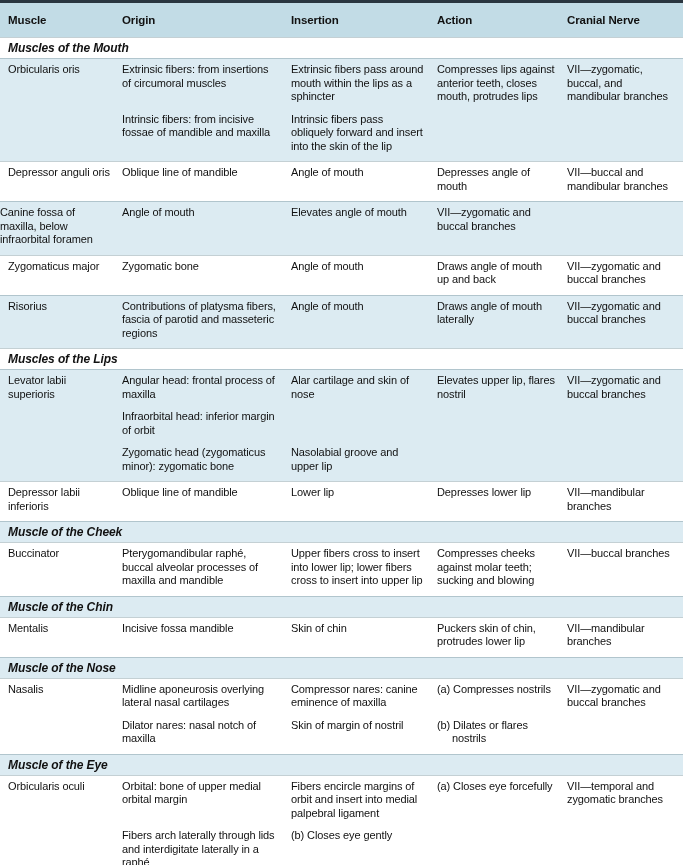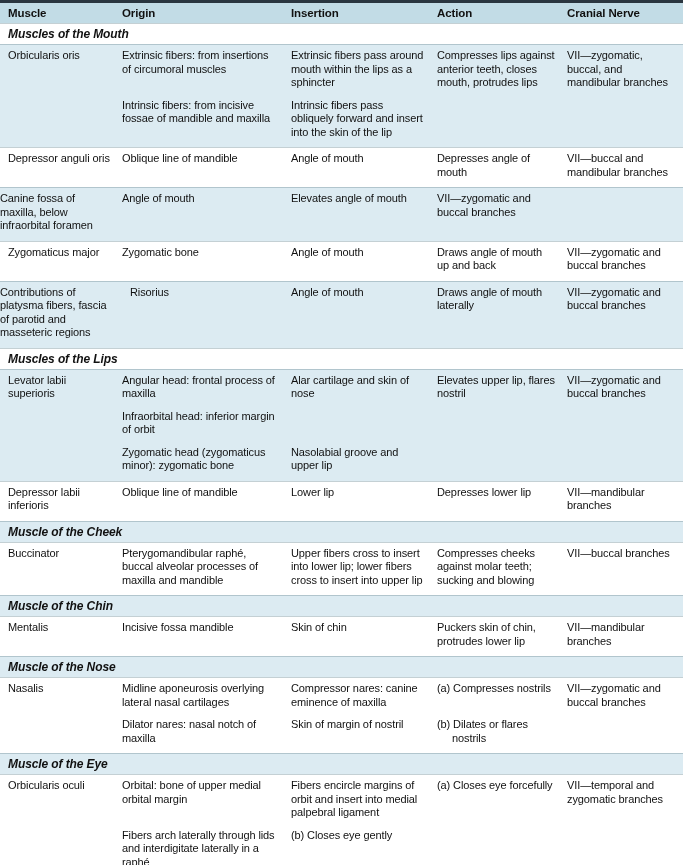--- a/index.html
+++ b/index.html
@@ -21,21 +21,21 @@
     font-family:"Liberation Sans", sans-serif;
     color:var(--text);
     letter-spacing:-0.1px;
   }
   .grid{
     display:grid;
     grid-template-columns:122px 169px 146px 130px 116px;
   }
   .thead{
     background:var(--header-bg);
-    height:20px;
+    height:34px;
     align-items:center;
     font-weight:bold;
     font-size:11.5px;
   }
   .th{padding-right:10px;}
   .th.c1{padding-left:8px;}
   .band{
     font-size:12px;
     font-weight:bold;
     font-style:italic;
@@ -107,22 +107,22 @@
         <div class="subrow grid">
           <div class="c c1">Zygomaticus major</div>
           <div class="c">Zygomatic bone</div>
           <div class="c">Angle of mouth</div>
           <div class="c">Draws angle of mouth up and back</div>
           <div class="c">VII—zygomatic and buccal branches</div>
         </div>
       </div>
       <div class="row alt">
         <div class="subrow grid">
+          <div class="c c1">Risorius</div>
           <div class="c">Contributions of platysma fibers, fascia of parotid and masseteric regions</div>
-          <div class="c c1">Risorius</div>
           <div class="c">Angle of mouth</div>
           <div class="c">Draws angle of mouth laterally</div>
           <div class="c">VII—zygomatic and buccal branches</div>
         </div>
       </div>
       <div class="band">Muscles of the Lips</div>
       <div class="row alt">
         <div class="subrow grid">
           <div class="c c1">Levator labii superioris</div>
           <div class="c">Angular head: frontal process of maxilla</div>

